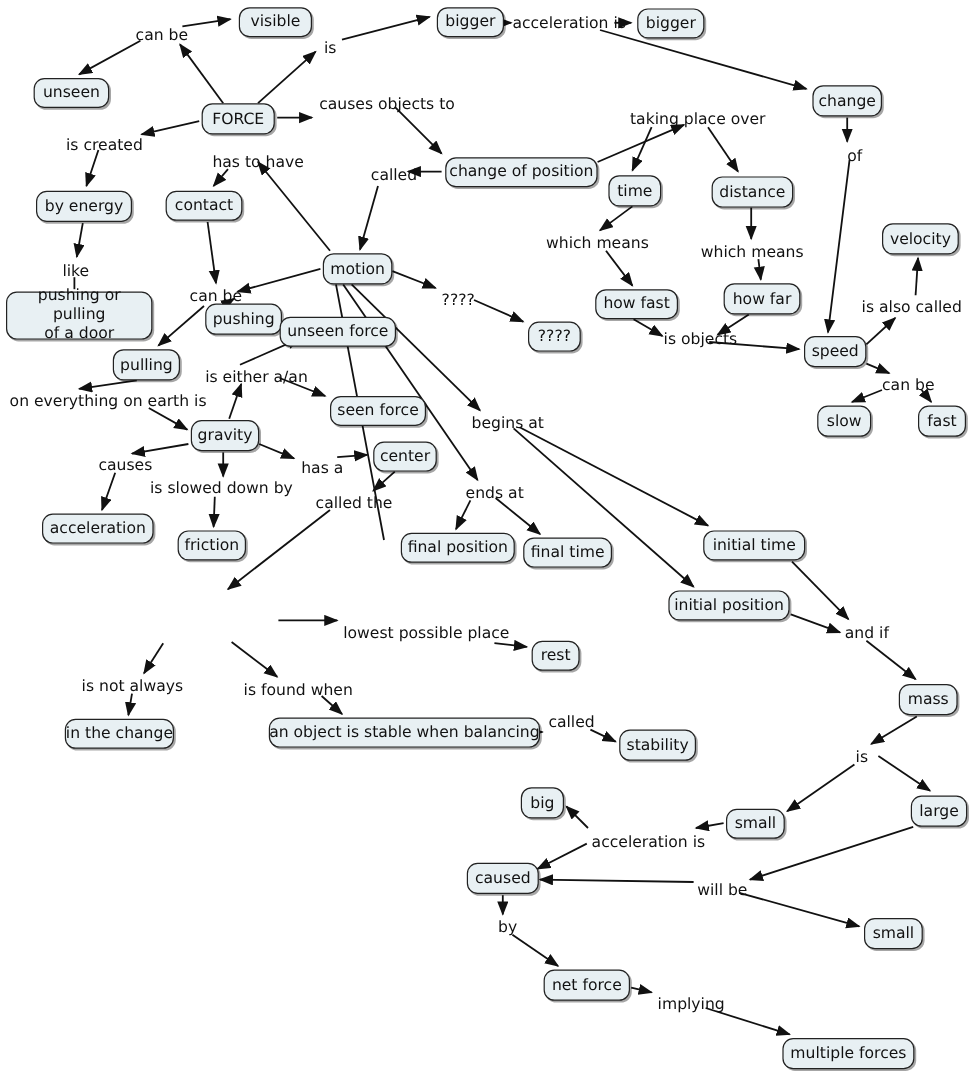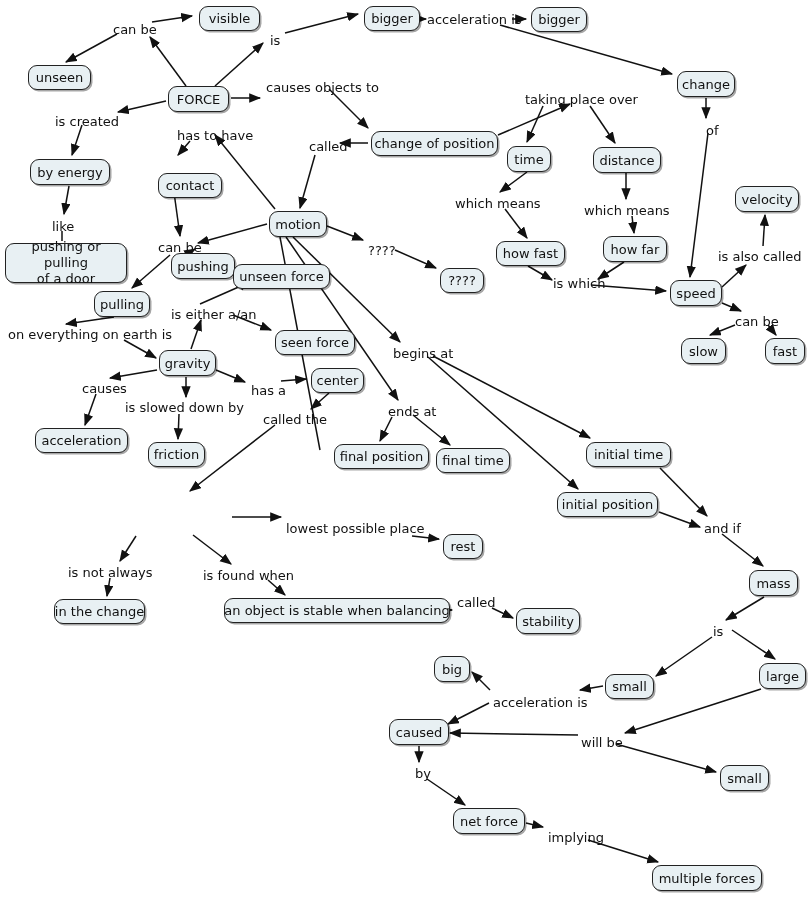--- a/index.html
+++ b/index.html
@@ -138,21 +138,21 @@
       </g>
   </svg>
 <div class="node" style="left: 199px; top: 6px; width: 61px; height: 25px;">visible</div>
     <div class="node" style="left: 364px; top: 6px; width: 56px; height: 25px;">bigger</div>
     <div class="node" style="left: 531px; top: 7px; width: 56px; height: 25px;">bigger</div>
     <div class="node" style="left: 28px; top: 65px; width: 63px; height: 25px;">unseen</div>
     <div class="node" style="left: 677px; top: 71px; width: 58px; height: 26px;">change</div>
     <div class="node" style="left: 168px; top: 86px; width: 61px; height: 26px;">FORCE</div>
     <div class="node" style="left: 371px; top: 131px; width: 127px; height: 25px;">change of position</div>
     <div class="node" style="left: 507px; top: 146px; width: 44px; height: 26px;">time</div>
-    <div class="node" style="left: 138px; top: 173px; width: 64px; height: 25px; margin-left: 20px;">contact</div>
+    <div class="node" style="left: 138px; top: 159px; width: 64px; height: 25px;">contact</div>
     <div class="node" style="left: 593px; top: 147px; width: 68px; height: 26px;">distance</div>
     <div class="node" style="left: 30px; top: 159px; width: 80px; height: 26px;">by energy</div>
     <div class="node" style="left: 735px; top: 186px; width: 64px; height: 26px;">velocity</div>
     <div class="node" style="left: 496px; top: 241px; width: 69px; height: 25px;">how fast</div>
     <div class="node" style="left: 603px; top: 236px; width: 64px; height: 26px;">how far</div>
     <div class="node" style="left: 269px; top: 211px; width: 58px; height: 26px;">motion</div>
     <div class="node" style="left: 171px; top: 253px; width: 64px; height: 26px;">pushing</div>
     <div class="node" style="left: 233px; top: 264px; width: 97px; height: 25px;">unseen force</div>
     <div class="node" style="left: 440px; top: 268px; width: 44px; height: 25px;">????</div>
     <div class="node multiline" style="left: 5px; top: 243px; width: 122px; height: 40px;">pushing  or pulling
@@ -190,21 +190,21 @@
     <div class="link" style="left: 525px; top: 92px;">taking place over</div>
     <div class="link" style="left: 706px; top: 123px;">of</div>
     <div class="link" style="left: 177px; top: 128px;">has to have</div>
     <div class="link" style="left: 309px; top: 139px;">called</div>
     <div class="link" style="left: 455px; top: 196px;">which means</div>
     <div class="link" style="left: 584px; top: 203px;">which means</div>
     <div class="link" style="left: 718px; top: 249px;">is also called</div>
     <div class="link" style="left: 52px; top: 219px;">like</div>
     <div class="link" style="left: 158px; top: 240px;">can be</div>
     <div class="link" style="left: 368px; top: 243px;">????</div>
-    <div class="link" style="left: 553px; top: 276px;">is which</div>
+    <div class="link" style="left: 553px; top: 276px;">is objects</div>
     <div class="link" style="left: 735px; top: 314px;">can be</div>
     <div class="link" style="left: 171px; top: 307px;">is either a/an</div>
     <div class="link" style="left: 8px; top: 327px;">on everything on earth is</div>
     <div class="link" style="left: 393px; top: 346px;">begins at</div>
     <div class="link" style="left: 82px; top: 381px;">causes</div>
     <div class="link" style="left: 251px; top: 383px;">has a</div>
     <div class="link" style="left: 125px; top: 400px;">is slowed down by</div>
     <div class="link" style="left: 263px; top: 412px;">called the</div>
     <div class="link" style="left: 388px; top: 404px;">ends at</div>
     <div class="link" style="left: 286px; top: 521px;">lowest possible place</div>

